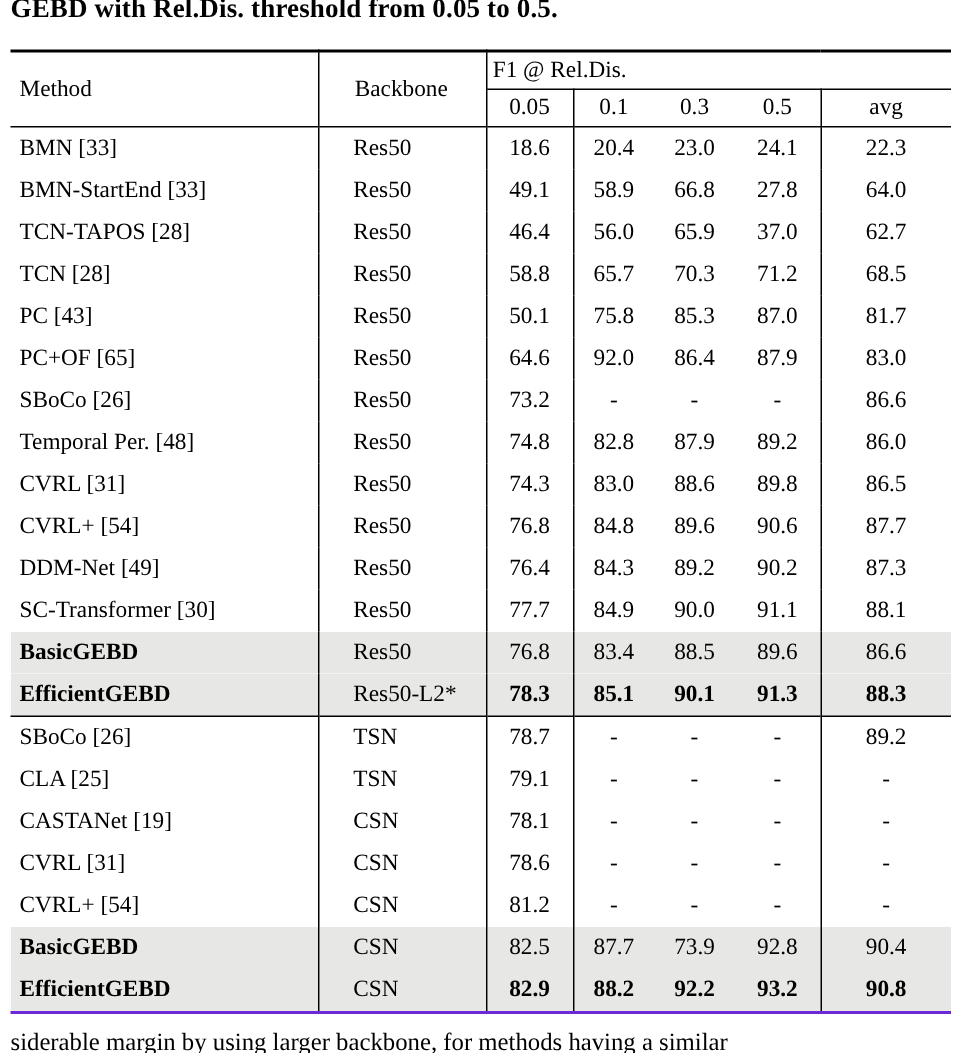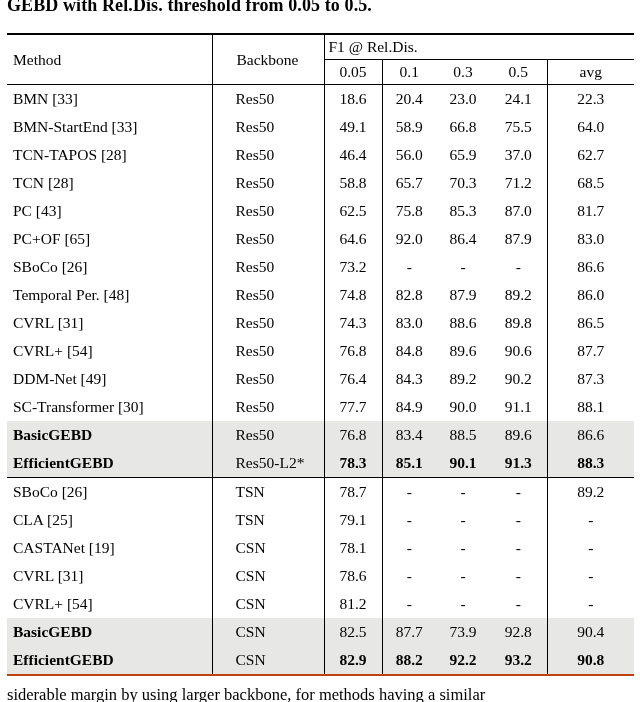--- a/index.html
+++ b/index.html
@@ -10,21 +10,21 @@
     overflow:hidden;position:relative;
   }
   .caption{
     font-size:18px;font-weight:700;
     margin:-5px 0 0 7px;white-space:nowrap;
     letter-spacing:0.1px;
   }
   table{
     border-collapse:collapse;table-layout:fixed;
     width:627px;margin:17px 0 0 7px;
-    border-top:2px solid #000;border-bottom:2px solid #c2410c;font-family:Liberation Serif, serif;
+    border-top:2px solid #000;border-bottom:2px solid #6d28d9;font-family:Liberation Serif, serif;
   }
   col.c-method{width:205px;}
   col.c-backbone{width:112px;}
   col.c-t005{width:58px;}
   col.c-t01{width:54px;}
   col.c-t03{width:54px;}
   col.c-t05{width:57px;}
   col.c-tavg{width:87px;}
   th,td{
     font-size:15.5px;font-weight:400;padding:0 4px;
@@ -86,21 +86,21 @@
           <td class="center">23.0</td>
           <td class="center vr">24.1</td>
           <td class="center">22.3</td>
         </tr>
         <tr class="">
           <td class="left vr method">BMN-StartEnd [33]</td>
           <td class="left vr backbone">Res50</td>
           <td class="center vr">49.1</td>
           <td class="center">58.9</td>
           <td class="center">66.8</td>
-          <td class="center vr">75.5</td>
+          <td class="center vr">27.8</td>
           <td class="center">64.0</td>
         </tr>
         <tr class="">
           <td class="left vr method">TCN-TAPOS [28]</td>
           <td class="left vr backbone">Res50</td>
           <td class="center vr">46.4</td>
           <td class="center">56.0</td>
           <td class="center">65.9</td>
           <td class="center vr">37.0</td>
           <td class="center">62.7</td>
@@ -110,21 +110,21 @@
           <td class="left vr backbone">Res50</td>
           <td class="center vr">58.8</td>
           <td class="center">65.7</td>
           <td class="center">70.3</td>
           <td class="center vr">71.2</td>
           <td class="center">68.5</td>
         </tr>
         <tr class="">
           <td class="left vr method">PC [43]</td>
           <td class="left vr backbone">Res50</td>
-          <td class="center vr">62.5</td>
+          <td class="center vr">50.1</td>
           <td class="center">75.8</td>
           <td class="center">85.3</td>
           <td class="center vr">87.0</td>
           <td class="center">81.7</td>
         </tr>
         <tr class="">
           <td class="left vr method">PC+OF [65]</td>
           <td class="left vr backbone">Res50</td>
           <td class="center vr">64.6</td>
           <td class="center">92.0</td>

